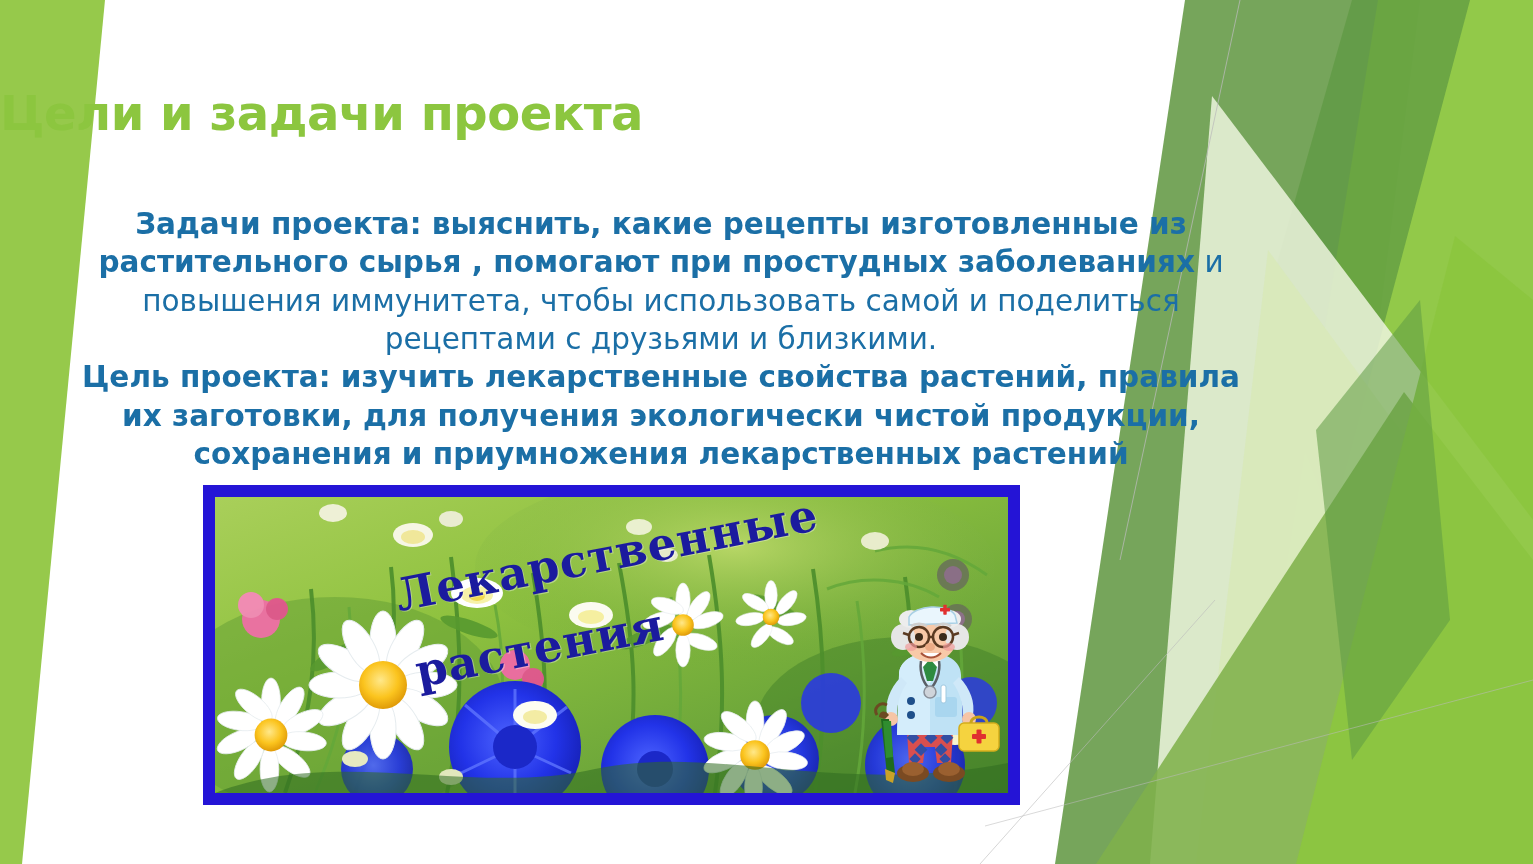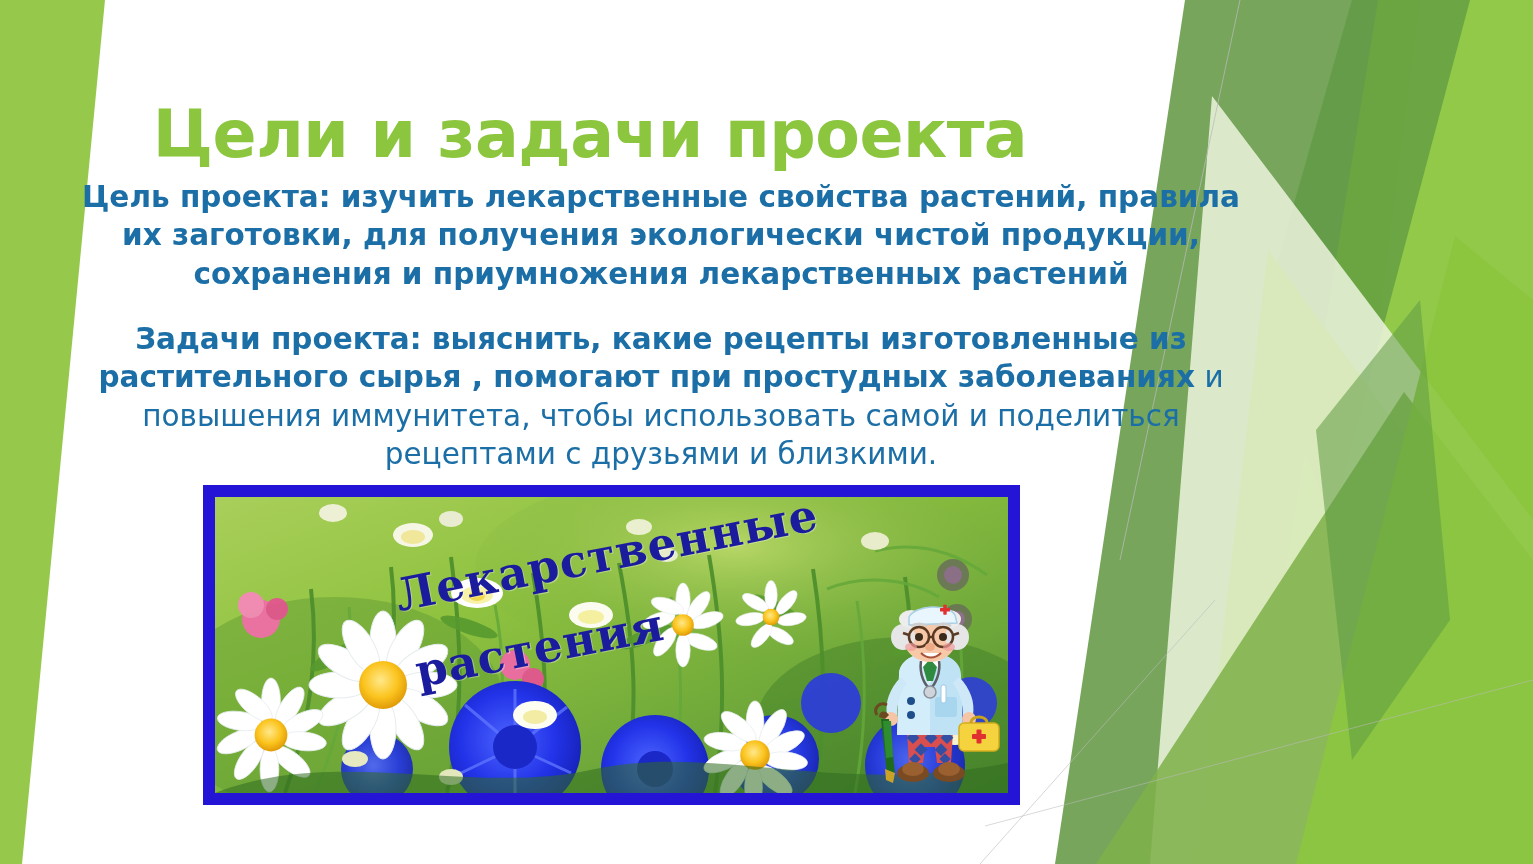--- a/index.html
+++ b/index.html
@@ -25,22 +25,22 @@
     height: 864px;
     pointer-events: none;
   }
 
   
   .title {
     position: absolute;
     left: 0;
     top: 56px;
     width: 1180px;
-    text-align: center;
-    font-size: 65px;
+    text-align: left;
+    font-size: 48px;
     font-weight: 700;
     line-height: 1.08;
     color: #8CC63F;
     letter-spacing: -0.5px;
     white-space: nowrap;
     z-index: 5;
   }
 
   
   .body-block {
@@ -154,23 +154,23 @@
 
     <line x1="1240" y1="0" x2="1120" y2="560" stroke="#BBBBBB" stroke-width="1" opacity="0.75"></line>
     <line x1="1215" y1="600" x2="980" y2="864" stroke="#BBBBBB" stroke-width="1" opacity="0.6"></line>
     <line x1="1533" y1="680" x2="985" y2="826" stroke="#BBBBBB" stroke-width="1" opacity="0.55"></line>
   </svg>
 
   <h1 class="title">Цели и задачи проекта</h1>
 
   <div class="body-block">
 
+    <p class="para p2"><span class="bold">Задачи проекта: выяснить, какие рецепты изготовленные из растительного сырья , помогают при  простудных заболеваниях</span><span class="reg"> и повышения иммунитета, чтобы использовать самой и поделиться рецептами с друзьями и близкими.</span></p>
+
     <p class="para p1">Цель проекта: изучить лекарственные свойства растений, правила их заготовки, для получения экологически чистой продукции, сохранения и приумножения лекарственных растений</p>
-
-    <p class="para p2"><span class="bold">Задачи проекта: выяснить, какие рецепты изготовленные из растительного сырья , помогают при  простудных заболеваниях</span><span class="reg"> и повышения иммунитета, чтобы использовать самой и поделиться рецептами с друзьями и близкими.</span></p>
   </div>
 
   <div class="picture-frame">
     <div class="picture-inner">
 
       <div class="photo">
         <svg viewBox="0 0 793 296" width="793" height="296" preserveAspectRatio="xMidYMid slice" aria-hidden="true">
           <defs>
             <linearGradient id="meadowBg" x1="0" y1="0" x2="1" y2="1">
               <stop offset="0%" stop-color="#a9cf5a"></stop>

